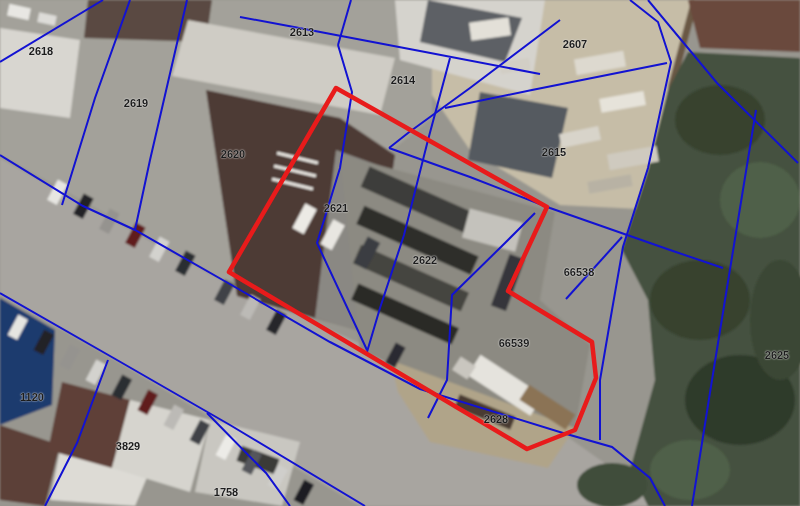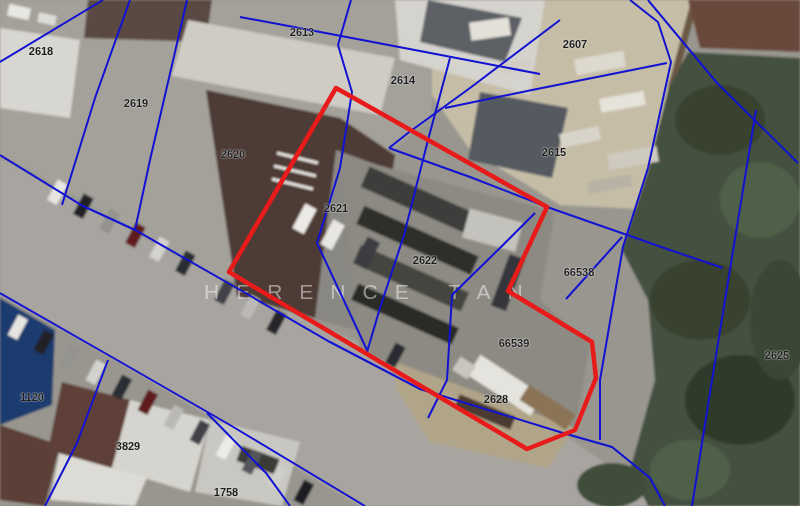--- a/index.html
+++ b/index.html
@@ -132,21 +132,20 @@
         <rect x="168" y="406" width="11" height="23" fill="#bcbab6" transform="rotate(28 174 418)"></rect>
         <rect x="194" y="421" width="11" height="23" fill="#3f4246" transform="rotate(28 200 433)"></rect>
         <rect x="220" y="436" width="11" height="23" fill="#ecebe7" transform="rotate(28 226 448)"></rect>
         <rect x="246" y="451" width="11" height="23" fill="#54575c" transform="rotate(28 252 463)"></rect>
         <rect x="272" y="466" width="11" height="23" fill="#cfcecb" transform="rotate(28 278 478)"></rect>
         <rect x="298" y="481" width="11" height="23" fill="#1d1f24" transform="rotate(28 304 493)"></rect>
       </g>
     </g>
   </svg>
 
-  <div class="watermark">HERENCE TAN</div>
 
   <svg id="overlay" width="800" height="506" viewBox="0 0 800 506">
       <polyline points="0,62 103,0" fill="none" stroke="#1212d2" stroke-width="2"></polyline>
       <polyline points="130,0 95,98 62,205" fill="none" stroke="#1212d2" stroke-width="2"></polyline>
       <polyline points="187,0 150,160 135,230" fill="none" stroke="#1212d2" stroke-width="2"></polyline>
       <polyline points="0,155 83,206 135,230 228,283 330,342 420,389 563,433 612,447 650,478 665,506" fill="none" stroke="#1212d2" stroke-width="2"></polyline>
       <polyline points="0,293 117,360 230,425 365,506" fill="none" stroke="#1212d2" stroke-width="2"></polyline>
       <polyline points="351,0 338,45" fill="none" stroke="#1212d2" stroke-width="2"></polyline>
       <polyline points="240,17 294,27 420,51 540,74" fill="none" stroke="#1212d2" stroke-width="2"></polyline>
       <polyline points="338,45 352,92 340,168 317,243 367,350" fill="none" stroke="#1212d2" stroke-width="2"></polyline>
@@ -169,20 +168,20 @@
       <div class="parcel-label" style="left: 136px; top: 103px; color: rgb(28, 28, 28);">2619</div>
       <div class="parcel-label" style="left: 233px; top: 154px; color: rgb(28, 28, 28);">2620</div>
       <div class="parcel-label" style="left: 336px; top: 208px; color: rgb(28, 28, 28);">2621</div>
       <div class="parcel-label" style="left: 425px; top: 260px; color: rgb(28, 28, 28);">2622</div>
       <div class="parcel-label" style="left: 302px; top: 32px; color: rgb(28, 28, 28);">2613</div>
       <div class="parcel-label" style="left: 403px; top: 80px; color: rgb(28, 28, 28);">2614</div>
       <div class="parcel-label" style="left: 575px; top: 44px; color: rgb(28, 28, 28);">2607</div>
       <div class="parcel-label" style="left: 547px; top: 152px; color: rgb(28, 28, 28); margin-left: 7px;">2615</div>
       <div class="parcel-label" style="left: 563px; top: 272px; color: rgb(28, 28, 28); padding-left: 32px;">66538</div>
       <div class="parcel-label" style="left: 514px; top: 343px; color: rgb(28, 28, 28);">66539</div>
-      <div class="parcel-label" style="left: 496px; top: 399px; color: rgb(28, 28, 28);">2628</div>
+      <div class="parcel-label" style="left: 496px; top: 419px; color: rgb(28, 28, 28);">2628</div>
       <div class="parcel-label" style="left: 777px; top: 355px; color: rgb(28, 28, 28);">2625</div>
       <div class="parcel-label" style="left: 32px; top: 397px; color: rgb(28, 28, 28);">1120</div>
       <div class="parcel-label" style="left: 128px; top: 446px; color: rgb(28, 28, 28);">3829</div>
       <div class="parcel-label" style="left: 226px; top: 492px; color: rgb(28, 28, 28);">1758</div>
     </div>
 
 </div>
 
 </body></html>

